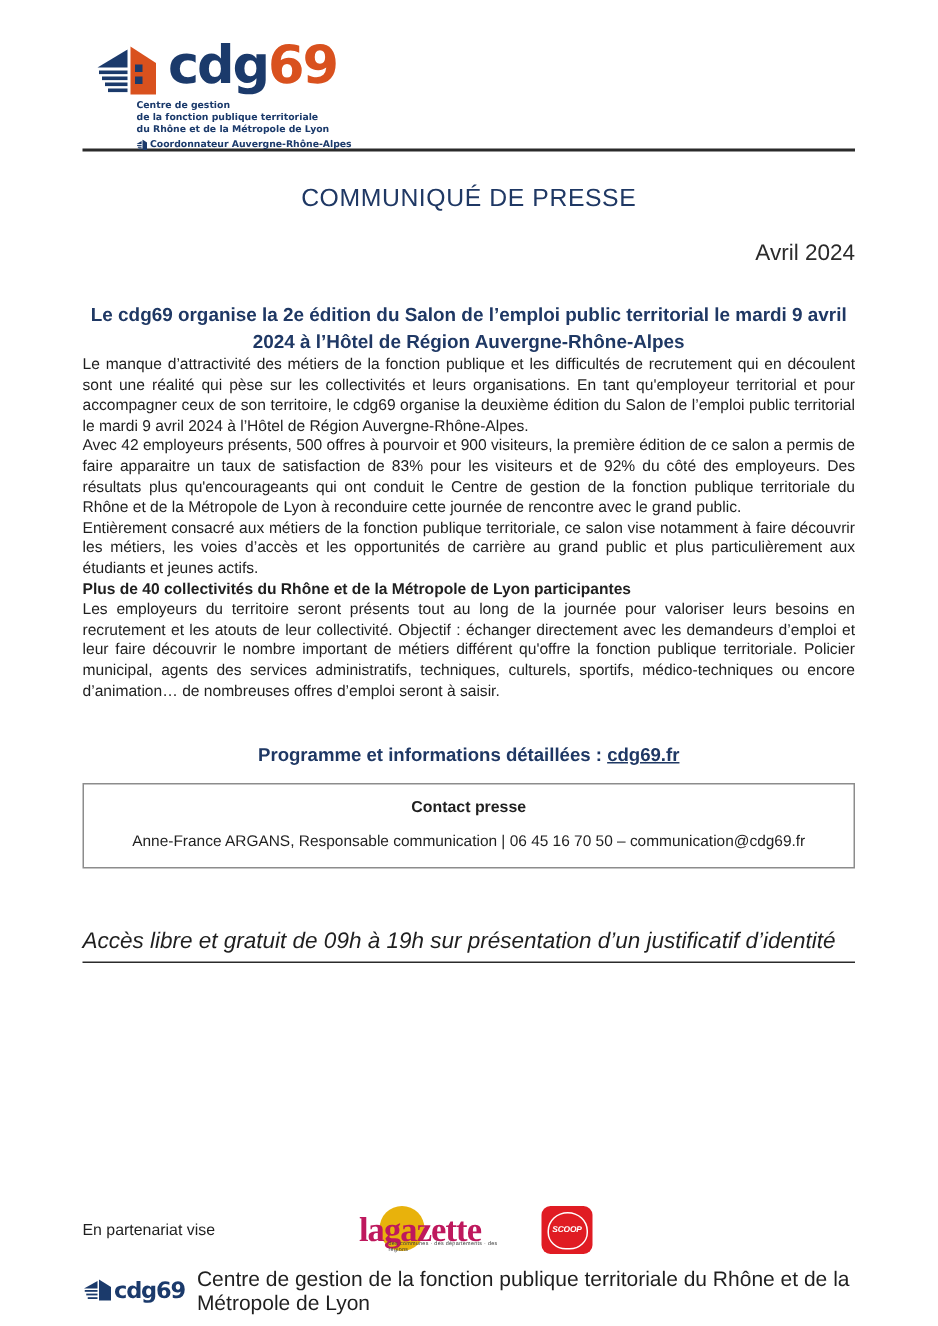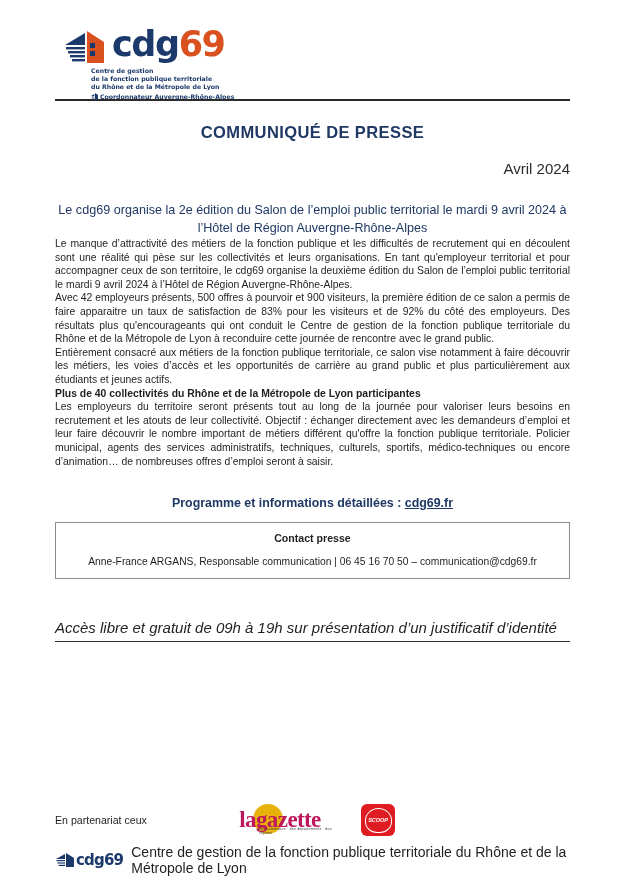--- a/index.html
+++ b/index.html
@@ -78,35 +78,35 @@
   .rule-top {
     border: 0;
     border-top: 2px solid #2b2b2b;
     margin: 8px 0 0 0;
   }
 
   
   .doc-title {
     text-align: center;
     color: #1f3864;
-    font-weight: bold;
+    font-weight: normal;
     font-size: 16.5px;
     letter-spacing: 0.4px;
     margin-top: 22px;
   }
   .date-line {
     text-align: right;
     font-size: 15px;
     color: #2b2b2b;
     margin-top: 18px;
   }
   .headline {
     text-align: center;
     color: #1f3864;
-    font-weight: normal;
+    font-weight: bold;
     font-size: 12.6px;
     line-height: 18px;
     margin-top: 24px;
     padding: 0 2px;
   }
 
   
   p.body {
     font-size: 10.4px;
     line-height: 13.6px;
@@ -341,21 +341,21 @@
   <div class="contact-box">
     <div class="contact-title">Contact presse</div>
     <div class="contact-line">Anne-France ARGANS, Responsable communication | 06 45 16 70 50 – communication@cdg69.fr</div>
   </div>
 
   <div class="access">Accès libre et gratuit de 09h à 19h sur présentation d’un justificatif d’identité</div>
   <hr class="rule-access">
 
   <div class="footer">
     <div class="partners">
-      <div class="partner-label">En partenariat ceux</div>
+      <div class="partner-label">En partenariat vise</div>
 
       <div class="gazette">
         <div class="gazette-dot"></div>
         <div class="gazette-text">lagazette</div>
         <div class="gazette-sub">des communes · des départements · des régions</div>
       </div>
 
       <div class="scoop">
         <div class="scoop-inner">
           <span class="scoop-text">SCOOP</span>

